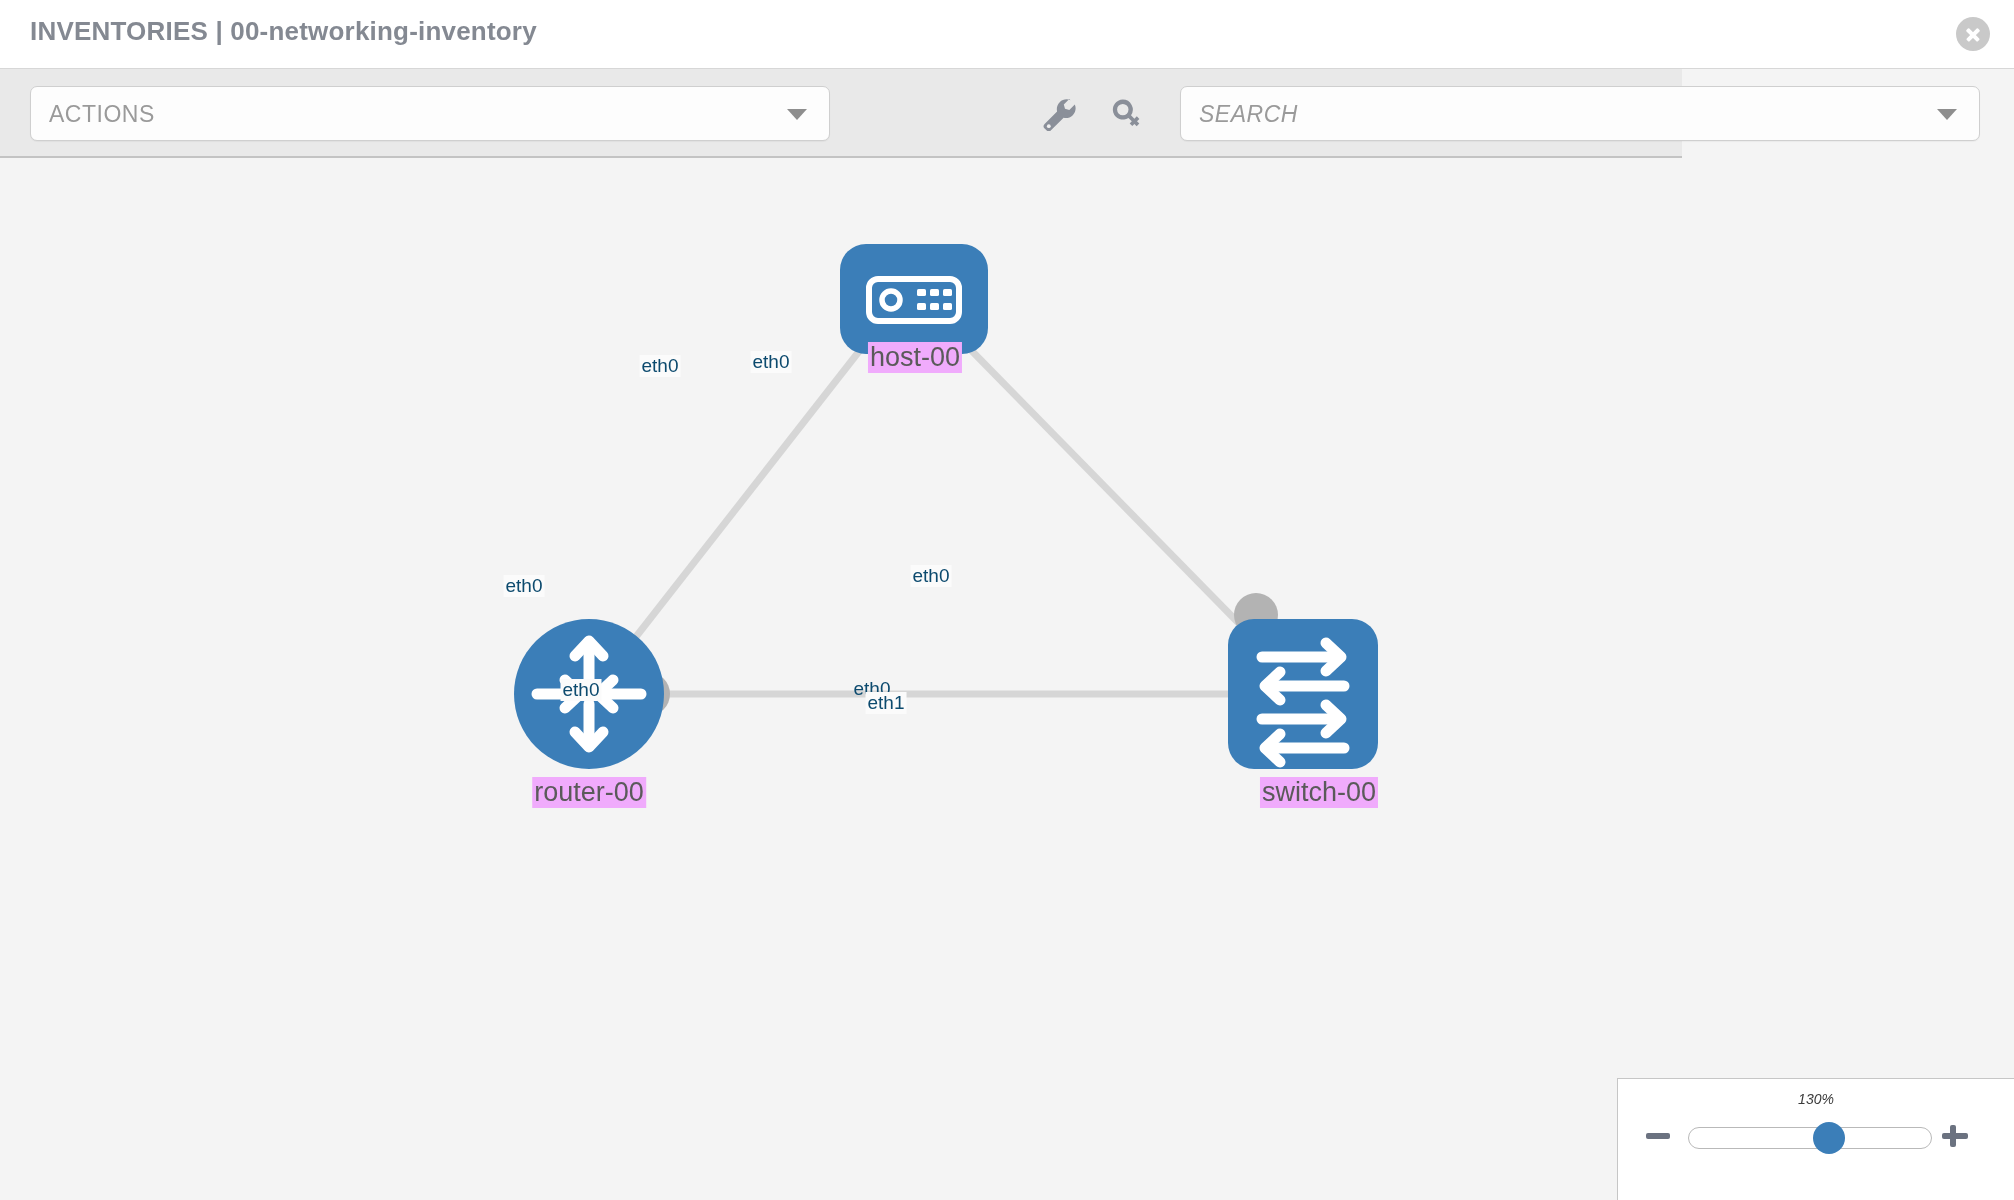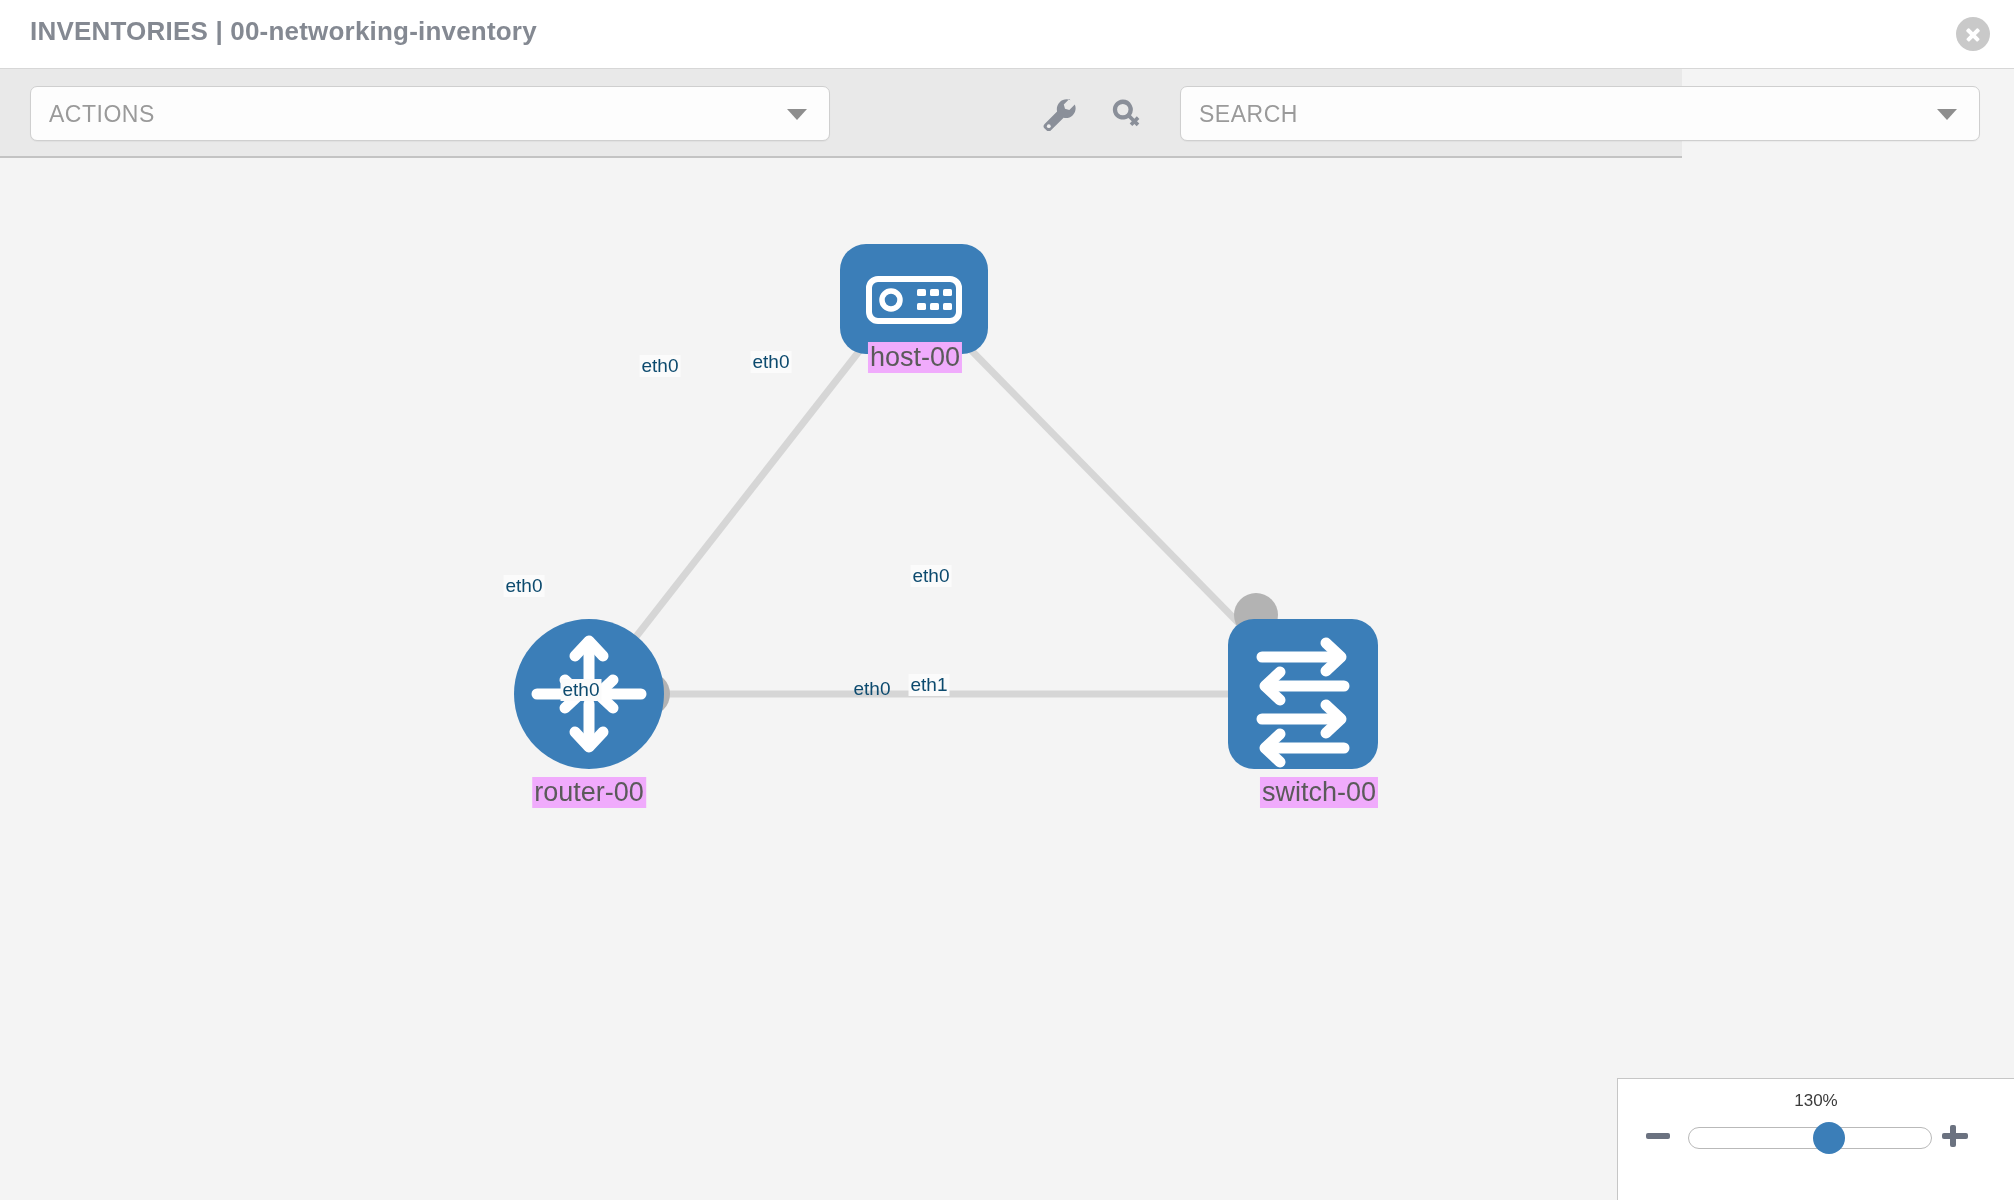--- a/index.html
+++ b/index.html
@@ -86,21 +86,21 @@
     position: absolute;
     right: 22px; top: 50%;
     margin-top: -5px;
     width: 0; height: 0;
     border-left: 10px solid transparent;
     border-right: 10px solid transparent;
     border-top: 11px solid #8e8e8e;
   }
 
   #actions-select { left: 30px; top: 17px; width: 800px; height: 55px; }
-  #search-select  { left: 1180px; top: 17px; width: 800px; height: 55px; }
+  #search-select  { left: 1180px; top: 17px; width: 800px; height: 55px; font-style: italic; }
 
   .tool-icon {
     position: absolute;
     top: 28px;
     width: 38px; height: 34px;
     cursor: pointer;
   }
   #wrench-icon { left: 1040px; }
   #key-icon    { left: 1108px; }
   .tool-icon svg { display: block; }
@@ -141,22 +141,23 @@
     left: 1617px; top: 1078px;
     width: 397px; height: 122px;
     background: #ffffff;
     border-top: 1px solid #c6c6c6;
     border-left: 1px solid #c6c6c6;
   }
   .zoom-value {
     position: absolute;
     left: 0; right: 0; top: 12px;
     text-align: center;
-    font-size: 17px;
+    font-size: 14px;
     color: #3b3b3b;
+    font-style: italic;
   }
   .zoom-minus, .zoom-plus {
     position: absolute;
     top: 42px;
     width: 30px; height: 30px;
     cursor: pointer;
   }
   .zoom-minus { left: 26px; }
   .zoom-plus  { left: 322px; }
   .zoom-minus::before {
@@ -301,21 +302,21 @@
         </g>
       </g>
     </svg>
 
     <span class="edge-label" style="left:660px; top:195px;">eth0</span>
     <span class="edge-label" style="left:771px; top:191px;">eth0</span>
     <span class="edge-label" style="left:524px; top:415px;">eth0</span>
     <span class="edge-label" style="left:931px; top:405px;">eth0</span>
     <span class="edge-label" style="left:581px; top:519px;">eth0</span>
     <span class="edge-label" style="left:872px; top:518px; background:transparent;">eth0</span>
-    <span class="edge-label" style="left:886px; top:514px;margin-left:43px;">eth1</span>
+    <span class="edge-label" style="left:886px; top:532px;">eth1</span>
 
     <span class="node-label" style="left:915px; top:182px;">host-00</span>
     <span class="node-label" style="left:589px; top:617px;">router-00</span>
     <span class="node-label" style="left:1319px; top:617px;">switch-00</span>
   </div>
 
   <div class="zoom-panel">
     <div class="zoom-value">130%</div>
     <div class="zoom-minus"></div>
     <div class="zoom-track">

